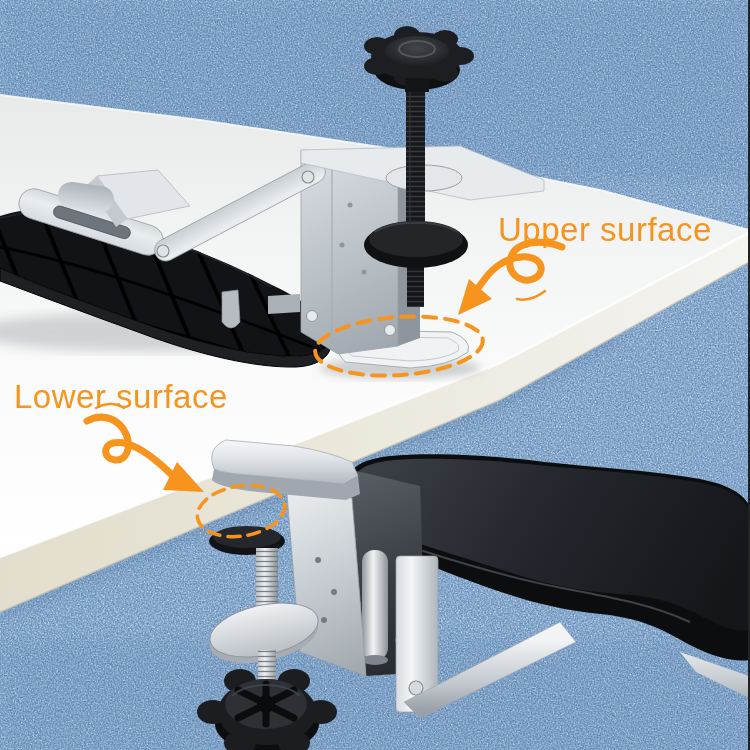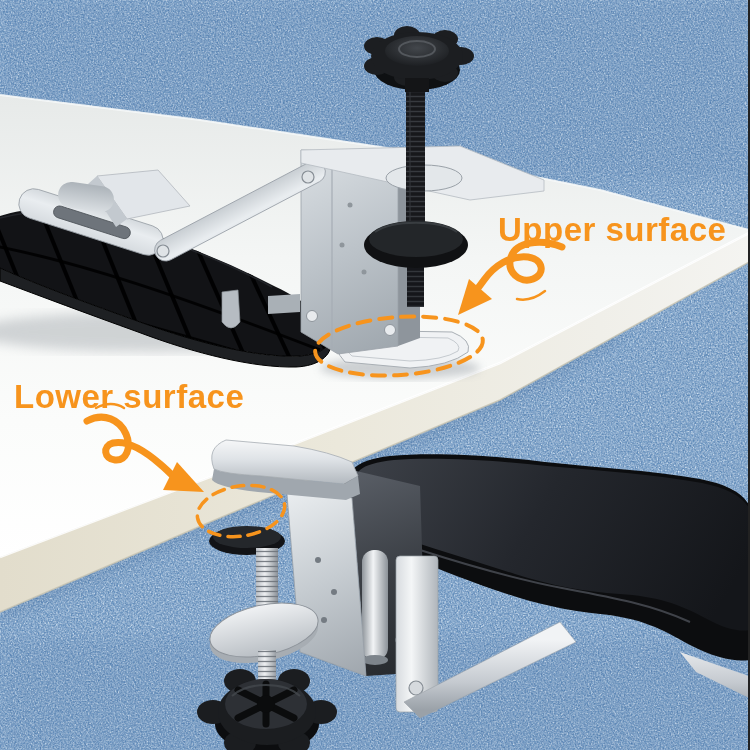--- a/index.html
+++ b/index.html
@@ -1,17 +1,17 @@
 <!DOCTYPE html>
 <html><head>
 <meta charset="utf-8">
 <style>
   html,body{margin:0;padding:0;background:#222;}
   .stage{width:748px;height:750px;position:relative;overflow:hidden;background:#0ea5e9;
-         font-family:"Liberation Sans", sans-serif;font-weight:bold;}
+         font-family:"Liberation Sans", sans-serif;}
   svg{display:block;}
   text{font-family:"Liberation Sans", sans-serif;}
 </style>
 </head>
 <body>
 
 <div class="stage">
 <svg width="750" height="750" viewBox="0 0 750 750" xmlns="http://www.w3.org/2000/svg">
   <defs>
     <filter id="blur4">

